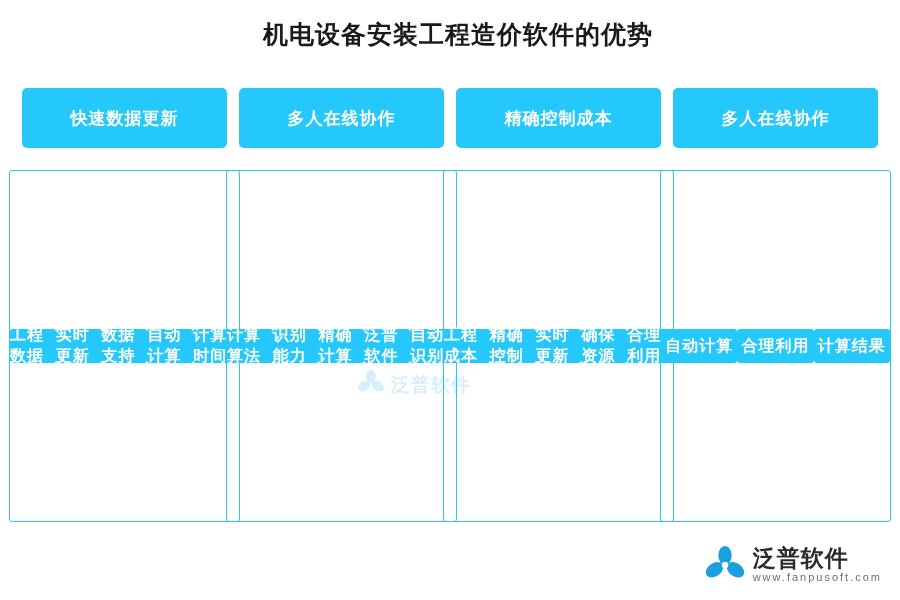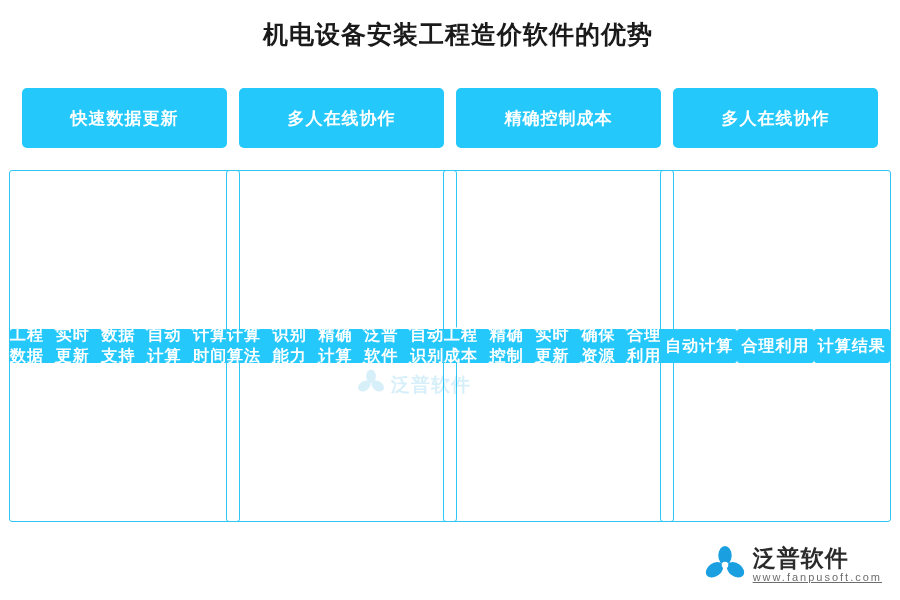--- a/index.html
+++ b/index.html
@@ -129,21 +129,20 @@
     font-weight: bold;
     color: #2b2b2b;
     line-height: 25px;
     letter-spacing: 1px;
   }
   .logo-en {
     font-size: 11px;
     color: #6d6d6d;
     line-height: 13px;
     letter-spacing: 2px;
-    text-decoration: underline;
   }
 </style>
 </head>
 <body>
 
 <div class="page">
 
   <div class="title">机电设备安装工程造价软件的优势</div>
 
   <div class="columns">

